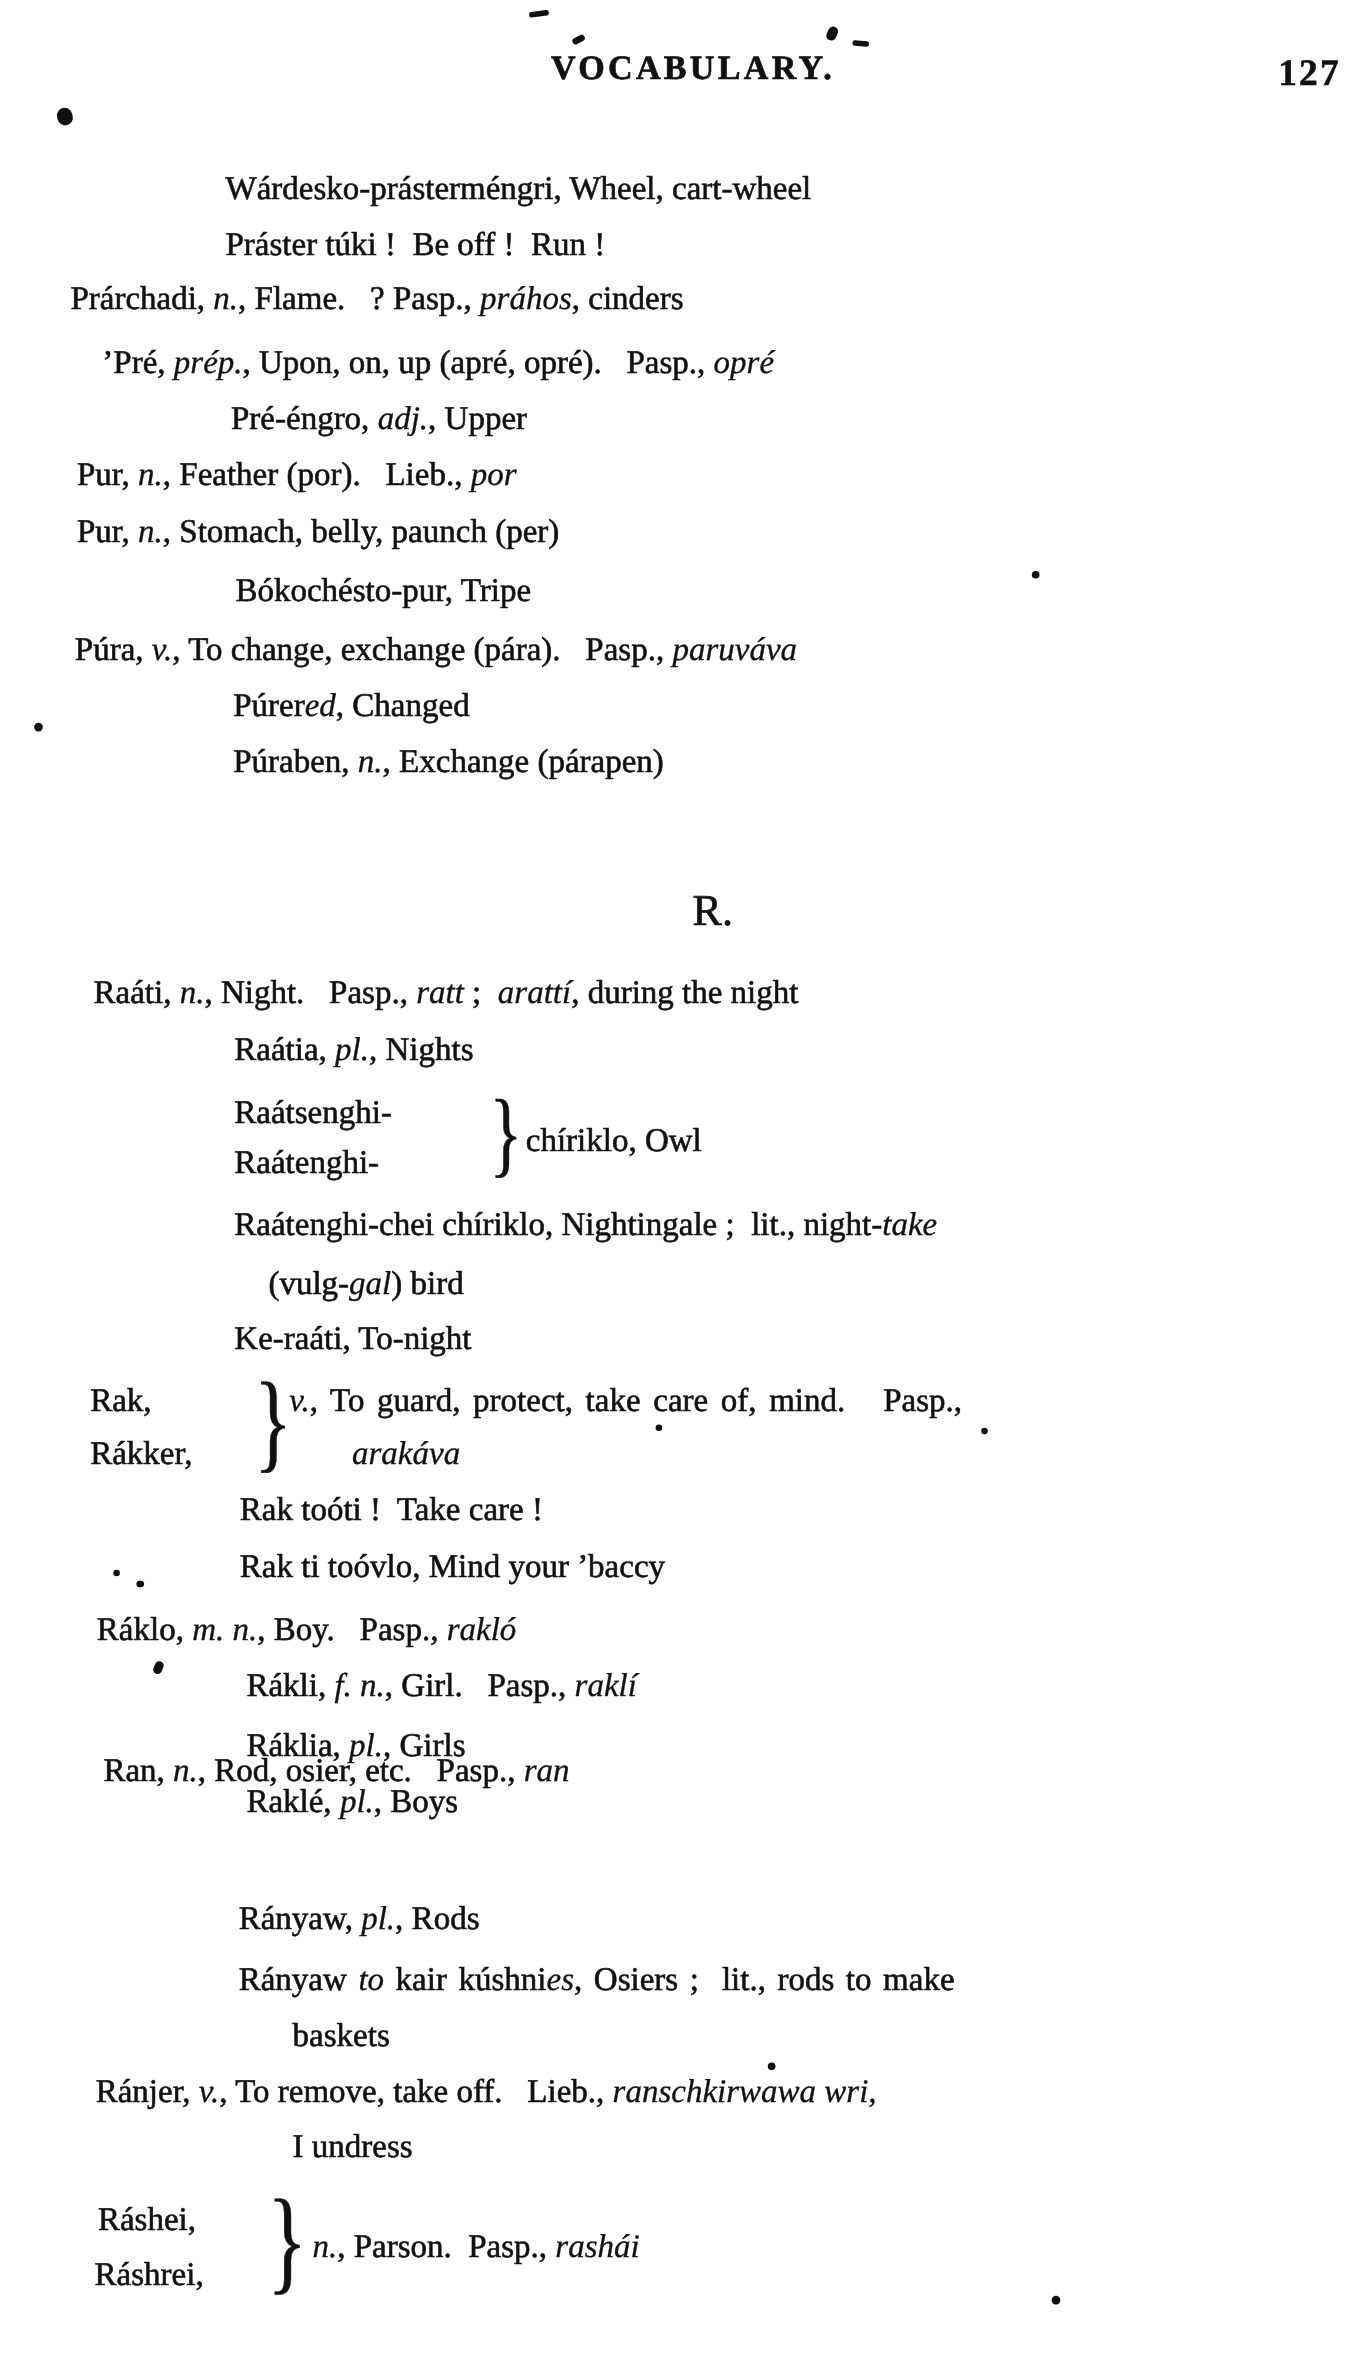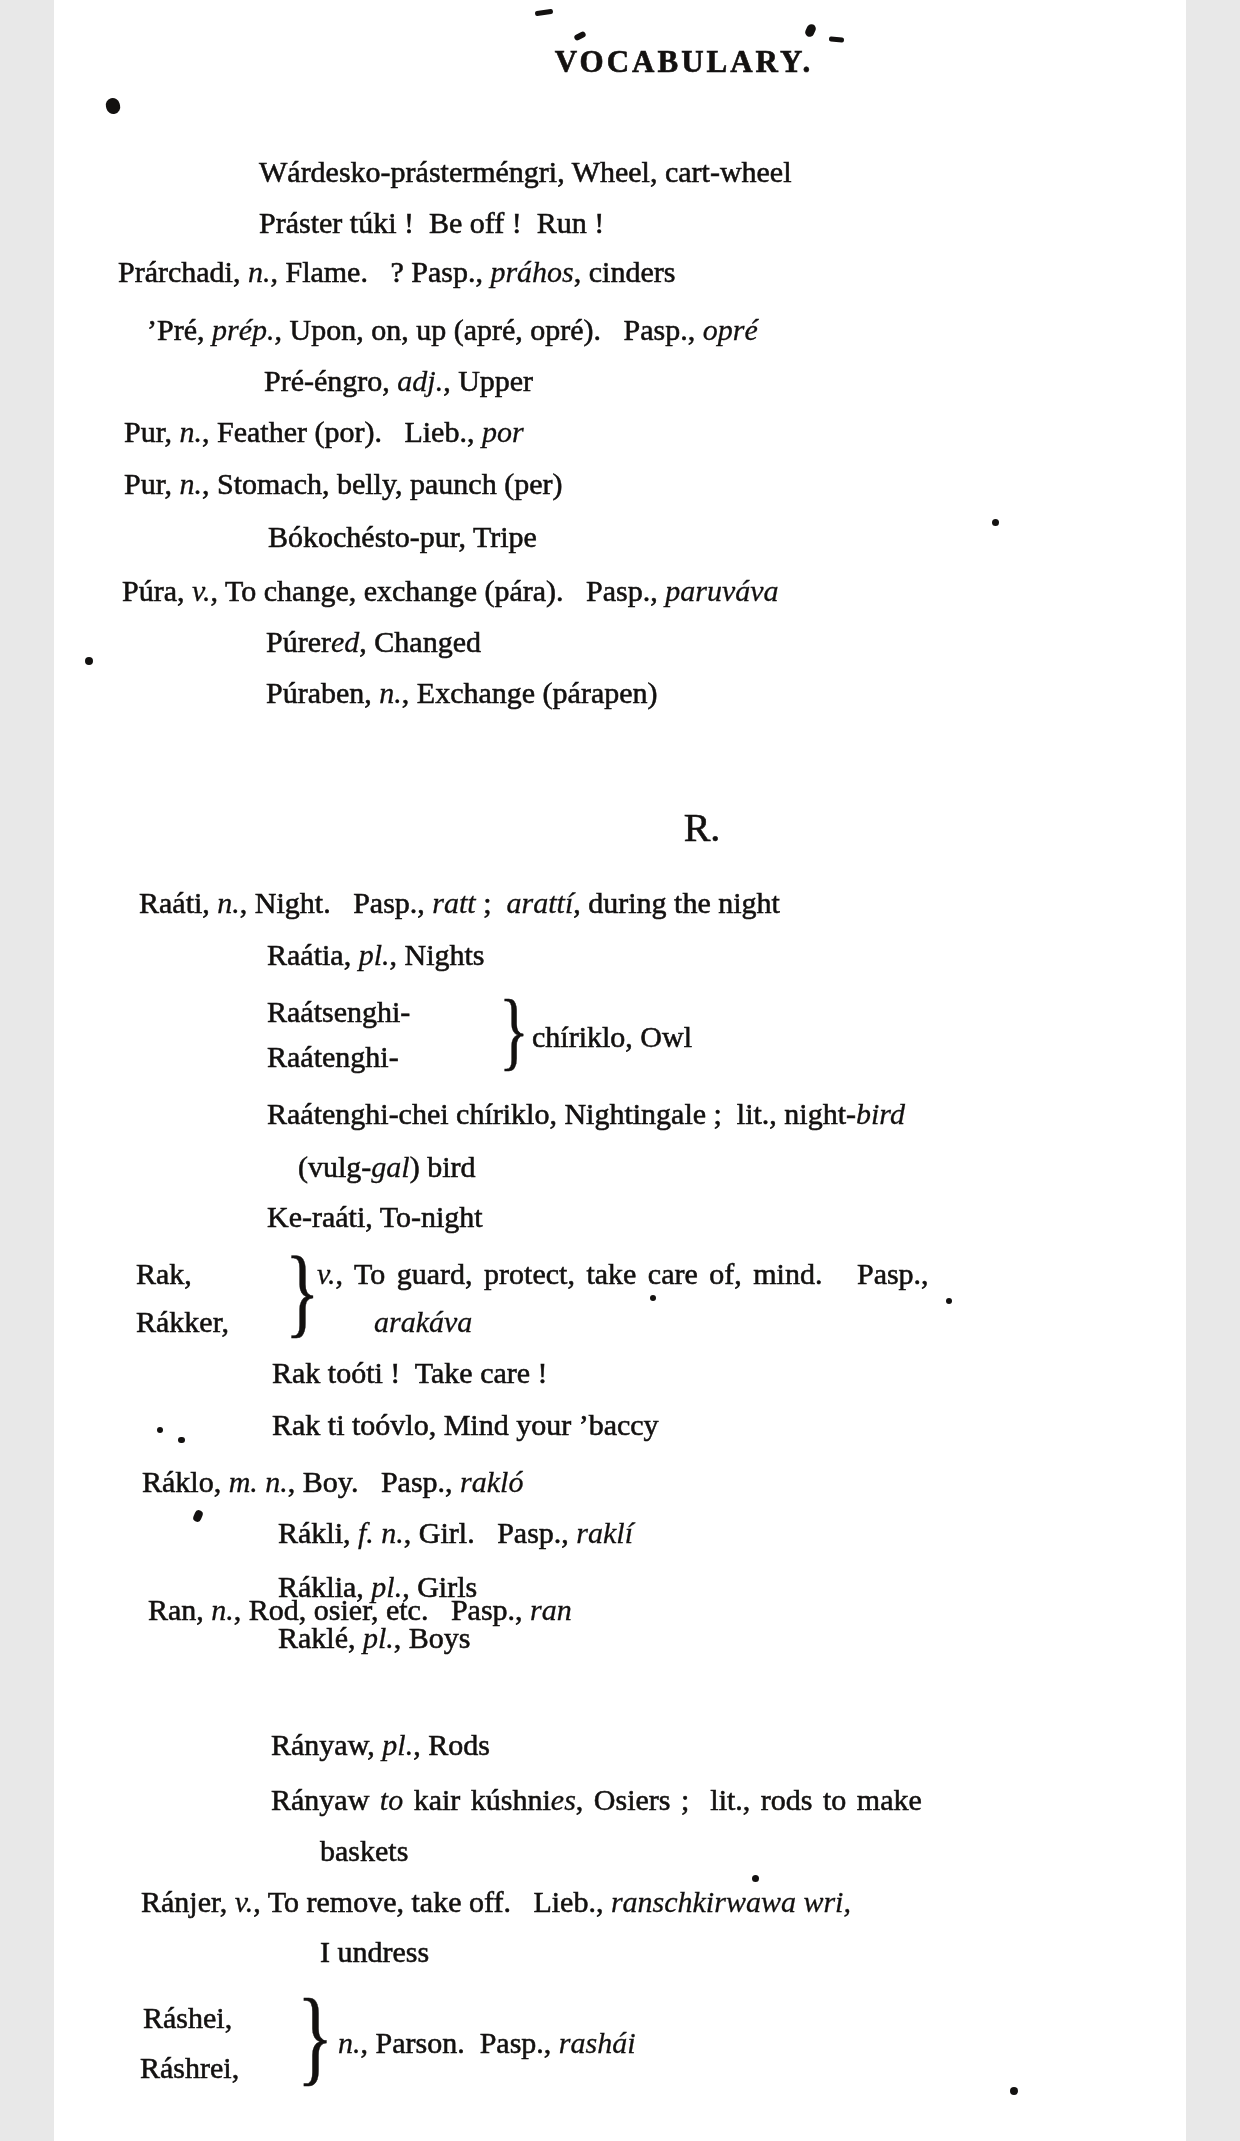--- a/index.html
+++ b/index.html
@@ -2,21 +2,21 @@
 <html style="--ink: #131110; --paper: #ffffff;"><head>
 <meta charset="utf-8">
 <style>
   :root{
     --ink:#131110;
     --paper:#ffffff;
   }
   html,body{margin:0;padding:0;background:#e8e8e8;}
   .page{
     position:relative;
-    width:1132px;height:2141px;
+    width:1240px;height:2141px;
     margin:0 auto;
     background:var(--paper);
     overflow:hidden;
     font-family:"Liberation Serif","DejaVu Serif",serif;
     color:var(--ink);
   }
   .running-head{
     position:absolute;
     left:630px;top:44px;
     transform:translateX(-50%);
@@ -80,21 +80,21 @@
       <div class="line" style="left: 70px; top: 458px;"><span>Pur, </span><span class="it">n.</span><span>, Stomach, belly, paunch (per)</span></div>
       <div class="line" style="left: 214px; top: 511px;"><span>Bókochésto-pur, Tripe</span></div>
       <div class="line" style="left: 68px; top: 565px;"><span>Púra, </span><span class="it">v.</span><span>, To change, exchange (pára).   Pasp., </span><span class="it">paruváva</span></div>
       <div class="line" style="left: 212px; top: 616px;"><span>Púrer</span><span class="it">ed</span><span>, Changed</span></div>
       <div class="line" style="left: 212px; top: 667px;"><span>Púraben, </span><span class="it">n.</span><span>, Exchange (párapen)</span></div>
       <div class="line" style="left: 85px; top: 877px;"><span>Raáti, </span><span class="it">n.</span><span>, Night.   Pasp., </span><span class="it">ratt</span><span> ;  </span><span class="it">arattí</span><span>, during the night</span></div>
       <div class="line" style="left: 213px; top: 929px;"><span>Raátia, </span><span class="it">pl.</span><span>, Nights</span></div>
       <div class="line" style="left: 213px; top: 986px;"><span>Raátsenghi-</span></div>
       <div class="line" style="left: 213px; top: 1031px;"><span>Raátenghi-</span></div>
       <div class="line" style="left: 478px; top: 1011px;"><span>chíriklo, Owl</span></div>
-      <div class="line" style="left: 213px; top: 1088px;"><span>Raátenghi-chei chíriklo, Nightingale ;  lit., night-</span><span class="it">bird</span></div>
+      <div class="line" style="left: 213px; top: 1088px;"><span>Raátenghi-chei chíriklo, Nightingale ;  lit., night-</span><span class="it">take</span></div>
       <div class="line" style="left: 244px; top: 1141px;"><span>(vulg-</span><span class="it">gal</span><span>) bird</span></div>
       <div class="line" style="left: 213px; top: 1191px;"><span>Ke-raáti, To-night</span></div>
       <div class="line" style="left: 82px; top: 1248px;"><span>Rak,</span></div>
       <div class="line" style="left: 263px; top: 1248px; word-spacing: 4px;"><span class="it">v.</span><span>, To guard, protect, take care of, mind.   Pasp.,</span></div>
       <div class="line" style="left: 82px; top: 1296px;"><span>Rákker,</span></div>
       <div class="line" style="left: 320px; top: 1296px;"><span class="it">arakáva</span></div>
       <div class="line" style="left: 218px; top: 1347px;"><span>Rak toóti !  Take care !</span></div>
       <div class="line" style="left: 218px; top: 1399px;"><span>Rak ti toóvlo, Mind your ’baccy</span></div>
       <div class="line" style="left: 88px; top: 1456px;"><span>Ráklo, </span><span class="it">m. n.</span><span>, Boy.   Pasp., </span><span class="it">rakló</span></div>
       <div class="line" style="left: 224px; top: 1507px;"><span>Rákli, </span><span class="it">f. n.</span><span>, Girl.   Pasp., </span><span class="it">raklí</span></div>

